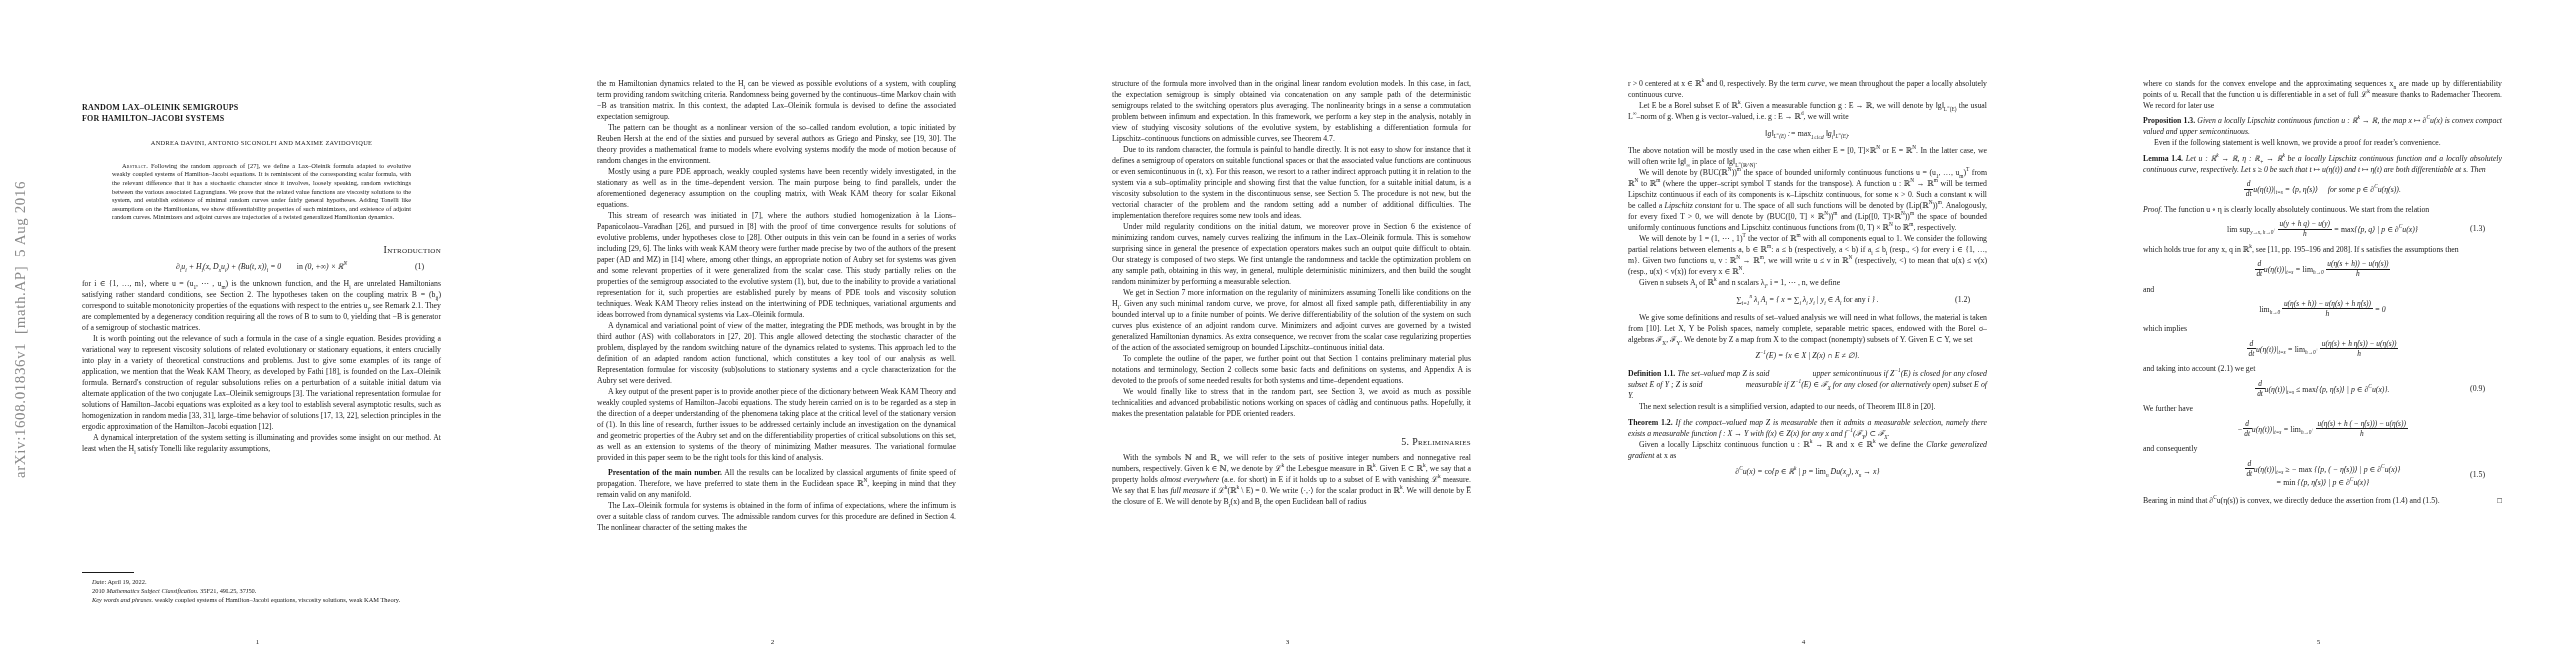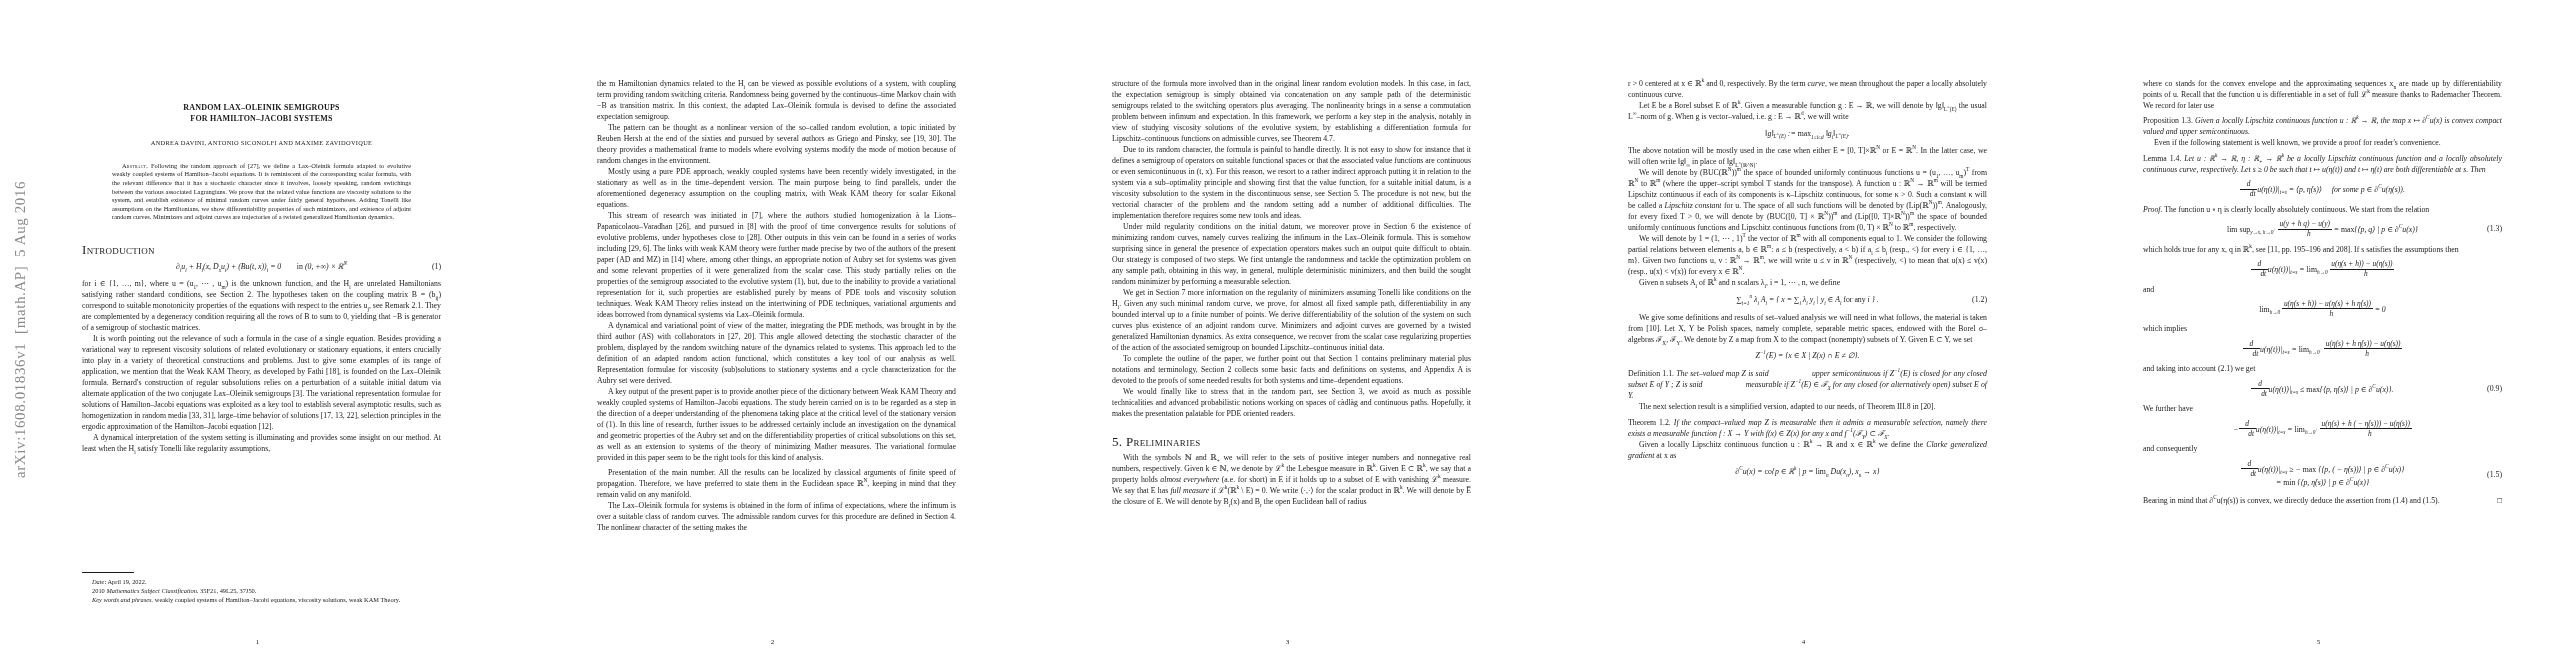--- a/index.html
+++ b/index.html
@@ -3,42 +3,42 @@
 <meta charset="utf-8">
 <title>Paper spread</title>
 <style>
   html,body{margin:0;padding:0;background:#ffffff;}
   body{width:2576px;height:667px;position:relative;overflow:hidden;
        font-family:"Liberation Serif","DejaVu Serif",serif;color:#1a1a1a;}
   .page{position:absolute;top:0;width:515px;height:667px;background:#ffffff;overflow:hidden;}
   .pagecol{margin-left:82px;width:359px;}
   .p1{padding-top:102px;}
   .pn{padding-top:78px;}
-  .title{font-weight:bold;text-align:center;font-size:8px;line-height:11px;letter-spacing:0.2px;}
+  .title{font-weight:bold;font-size:8px;line-height:11px;letter-spacing:0.2px;}
   .authors{text-align:center;font-size:6.4px;letter-spacing:0.3px;margin-top:15px;line-height:8.3px;}
   .abstract{margin:14.5px 30px 0 30px;font-size:6.4px;line-height:8.6px;text-align:justify;text-indent:10px;}
   .abstract .sc{font-variant:small-caps;letter-spacing:0.2px;}
-  .heading{text-align:left;font-variant:small-caps;font-size:13px;letter-spacing:0.3px;margin:16.7px 0 5.6px 0;line-height:11px;}
+  .heading{text-align:right;font-variant:small-caps;font-size:10px;letter-spacing:0.3px;margin:16.7px 0 5.6px 0;line-height:11px;}
   .pg1-heading{margin-top:22px;}
   .para{margin:0;font-size:7.8px;line-height:11px;text-align:justify;text-indent:11px;hyphens:none;}
   .para.noindent{text-indent:0;}
   .runin{margin-top:4.4px;}
-  .lead-bold{font-weight:normal;}
+  .lead-bold{font-weight:bold;}
   .lead-italic{font-style:italic;}
   .it-body{font-style:italic;}
   .it-body i{font-style:normal;margin-left:41px;}
   .para i{font-style:italic;}
   .display{position:relative;margin:5.6px 0;font-size:7.8px;line-height:12.2px;text-align:center;font-style:italic;}
   .display i{font-style:normal;}
   .display .dline{display:block;}
-  .display .tag{position:absolute;right:0;top:50%;transform:translateY(-50%);font-style:normal;}
+  .display .tag{position:absolute;right:17px;top:50%;transform:translateY(-50%);font-style:normal;}
   sub,sup{font-size:68%;line-height:0;}
   .frac{display:inline-block;vertical-align:-0.6em;text-align:center;line-height:1.05;font-size:95%;}
   .frac .fn{display:block;border-bottom:0.6px solid #1a1a1a;padding:0 1.7px 0.6px 1.7px;}
-  .frac .fd{display:block;padding:0.6px 1.7px 0 1.7px;margin-left:8px;}
+  .frac .fd{display:block;padding:0.6px 1.7px 0 1.7px;}
   .footnotes{position:absolute;left:82px;top:572px;width:359px;font-size:6.4px;line-height:9px;}
   .fnrule{width:52px;border-top:0.6px solid #1a1a1a;margin-bottom:3.9px;}
   .footnotes p{margin:0;text-indent:10px;text-align:justify;}
   .footnotes i{font-style:italic;}
   .pagenum{position:absolute;top:638px;left:0;width:100%;text-align:center;font-size:7px;}
   .watermark{position:absolute;top:149px;left:12.2px;height:329px;writing-mode:vertical-rl;transform:rotate(180deg);
              font-size:15px;color:#8b8b8b;letter-spacing:0.6px;white-space:pre;font-family:"Liberation Serif","DejaVu Serif",serif;}
   .qed{float:right;font-style:normal;}
 </style>
 </head>

